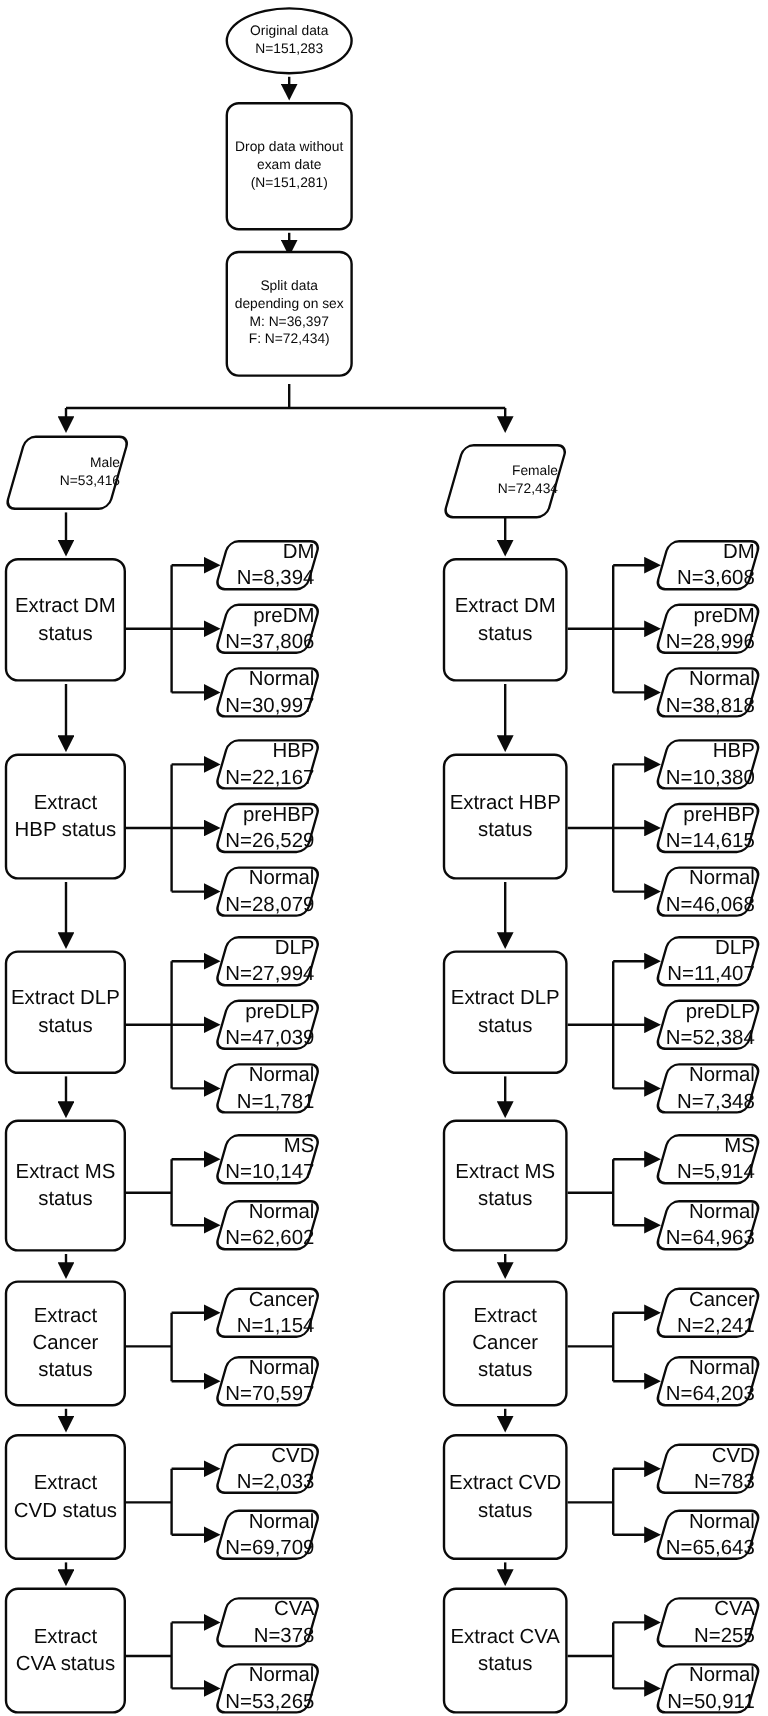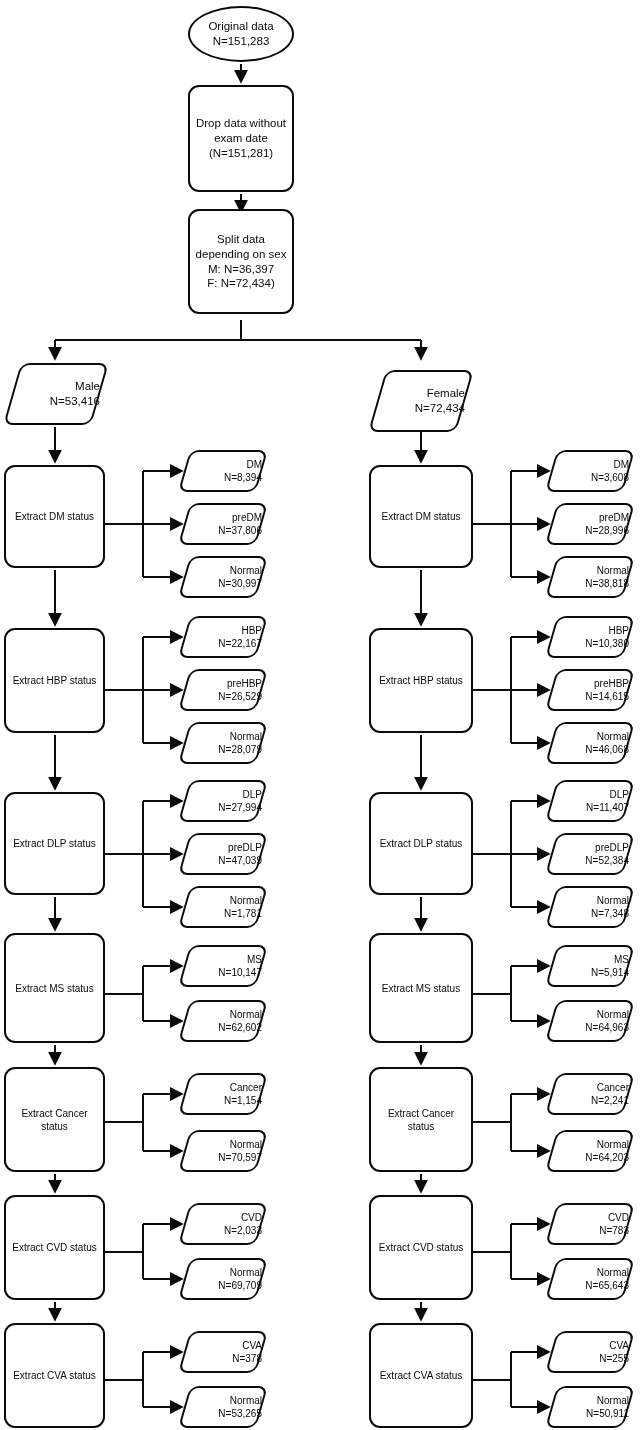--- a/index.html
+++ b/index.html
@@ -1,21 +1,21 @@
 <!DOCTYPE html>
 <html><head>
 <meta charset="utf-8">
 <style>
   html,body{margin:0;padding:0;background:#fff;}
   .canvas{position:relative;width:640px;height:1430px;background:#fff;overflow:hidden;
           font-family:"Liberation Sans",sans-serif;color:#0a0a0a;padding-left:28px;}
   svg.wires{position:absolute;left:0;top:0;width:640px;height:1430px;}
   .node{position:absolute;box-sizing:border-box;display:flex;flex-direction:column;
         align-items:center;justify-content:center;text-align:center;
-        font-size:10px;line-height:1.3;}
+        font-size:17px;line-height:1.3;}
   .rect{border:2.5px solid #0a0a0a;border-radius:11px;background:#fff;padding:3px;}
   .ellipse{border:2.5px solid #0a0a0a;border-radius:50%;background:#fff;padding:2px;}
   .para{background:transparent;}
   .para>.bg{position:absolute;left:0;top:0;right:0;bottom:0;border:2.5px solid #0a0a0a;
             border-radius:9px;background:#fff;transform:skewX(-16deg);}
   .para>.txt{position:relative;display:flex;flex-direction:column;align-items:flex-end;
              justify-content:center;width:100%;height:100%;}
   .entry{font-size:11.5px;}
   .mid{font-size:11.5px;}
 </style>

